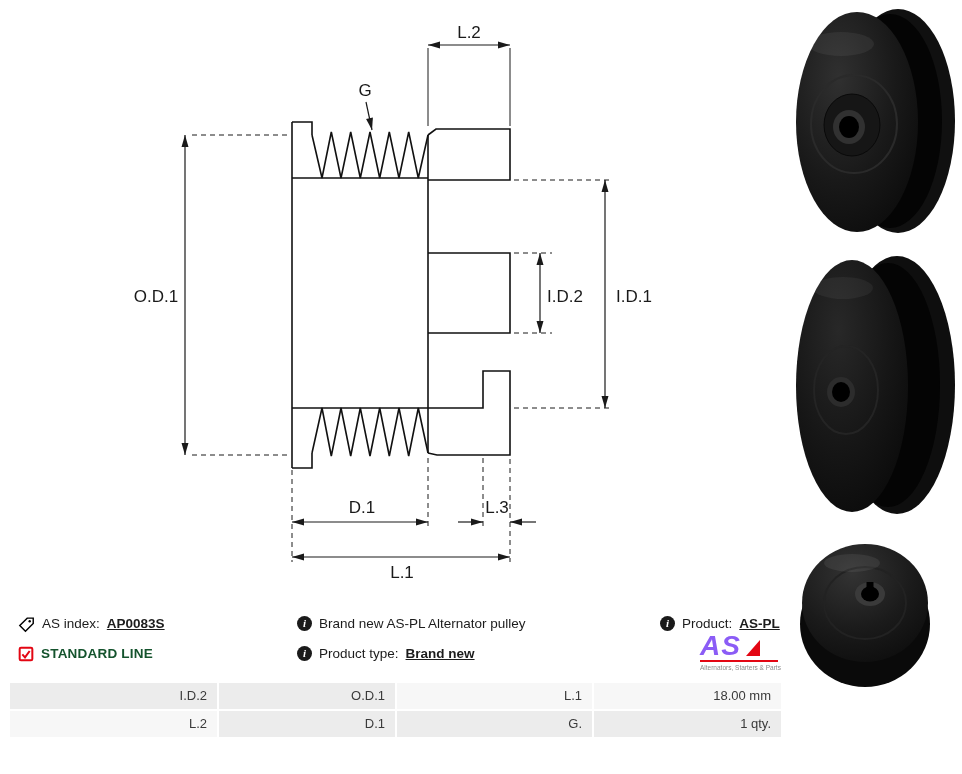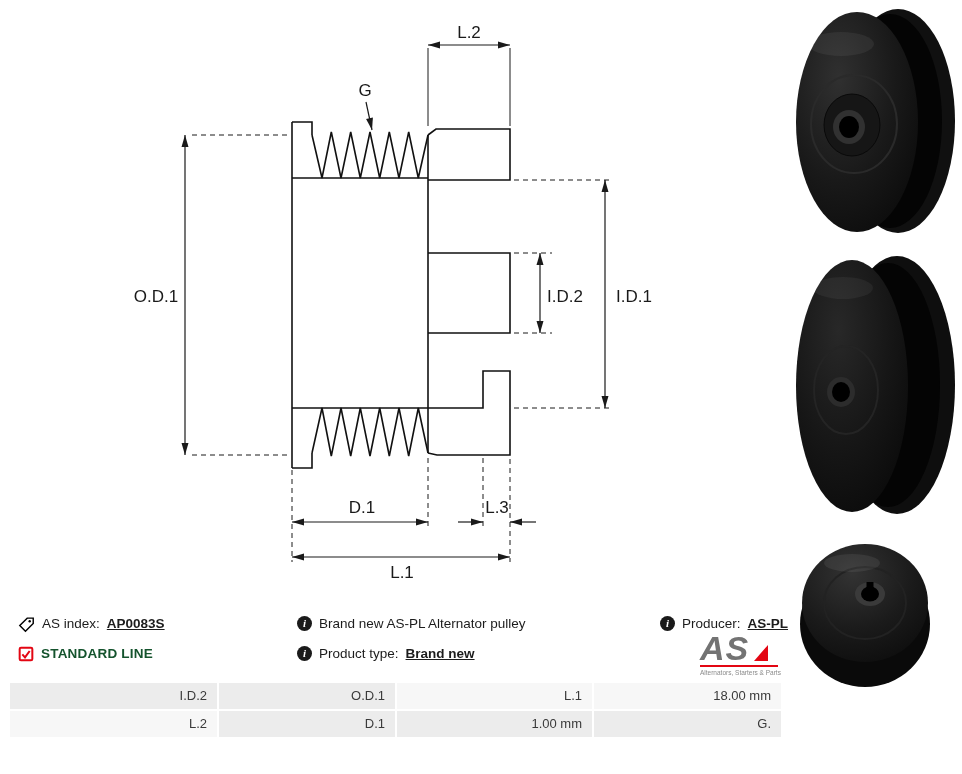--- a/index.html
+++ b/index.html
@@ -19,21 +19,21 @@
 
   #specs-table { position:absolute; left:10px; top:683px; display:grid;
                  grid-template-columns:207px 176px 195px 187px;
                  grid-auto-rows:26px; gap:2px; }
   .cell { text-align:right; padding-right:10px; font-size:13px; line-height:26px; color:#3a3a3a; }
   .rowA { background:#ececec; }
   .rowB { background:#f7f7f7; }
 
   #logo { position:absolute; left:700px; top:634px; width:80px; }
   .logo-row { display:flex; align-items:flex-end; gap:2px; }
-  .logo-as { font-size:34px; font-weight:bold; font-style:italic; color:#737373;
+  .logo-as { font-size:28px; font-weight:bold; font-style:italic; color:#8b5cf6;
              line-height:0.85; letter-spacing:1px; }
   .logo-line { height:2px; background:#e30613; margin-top:2px; width:78px; }
   .logo-tagline { font-size:6.5px; color:#8a8a8a; margin-top:2px; white-space:nowrap; }
 </style>
 </head>
 <body>
 
 <div id="screen">
 
   <svg style="position:absolute;left:0;top:0" width="660" height="600" viewBox="0 0 660 600">
@@ -177,21 +177,21 @@
   </div>
 
   <div class="info-item" style="left:297px;top:646px">
     <span class="info-icon">i</span>
     <span>Product type:</span>
     <span class="bold">Brand new</span>
   </div>
 
   <div class="info-item" style="left:660px;top:616px">
     <span class="info-icon">i</span>
-    <span>Producer:</span>
+    <span>Product:</span>
     <span class="bold">AS-PL</span>
   </div>
 
   <div id="logo">
     <div class="logo-row">
       <span class="logo-as">AS</span>
       <svg width="20" height="20" viewBox="0 0 20 20">
         <polygon points="3,18 17,2 17,18" fill="#e30613"></polygon>
       </svg>
     </div>
@@ -201,17 +201,17 @@
 
   <div id="specs-table">
     <div class="cell rowA">I.D.2</div>
     <div class="cell rowA">O.D.1</div>
 
     <div class="cell rowB">L.1</div>
     <div class="cell rowB">18.00 mm</div>
     <div class="cell rowB">L.2</div>
 
     <div class="cell rowA">D.1</div>
-    <div class="cell rowA">1.00 mm</div>
     <div class="cell rowA">G.</div>
+    <div class="cell rowA">1 qty.</div>
   </div>
 
 </div>
 
 </body></html>

